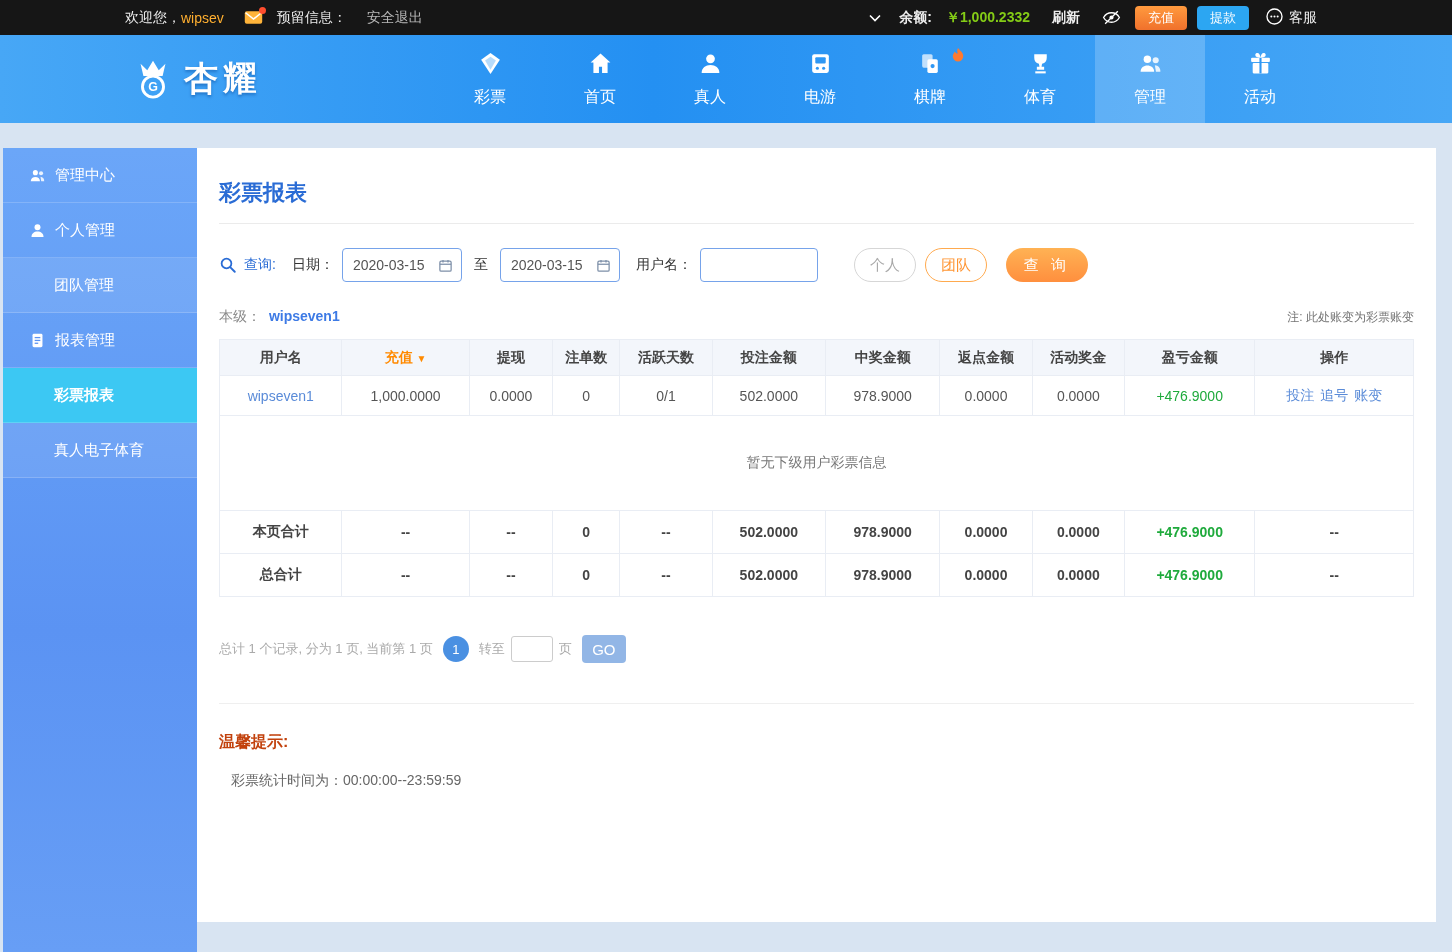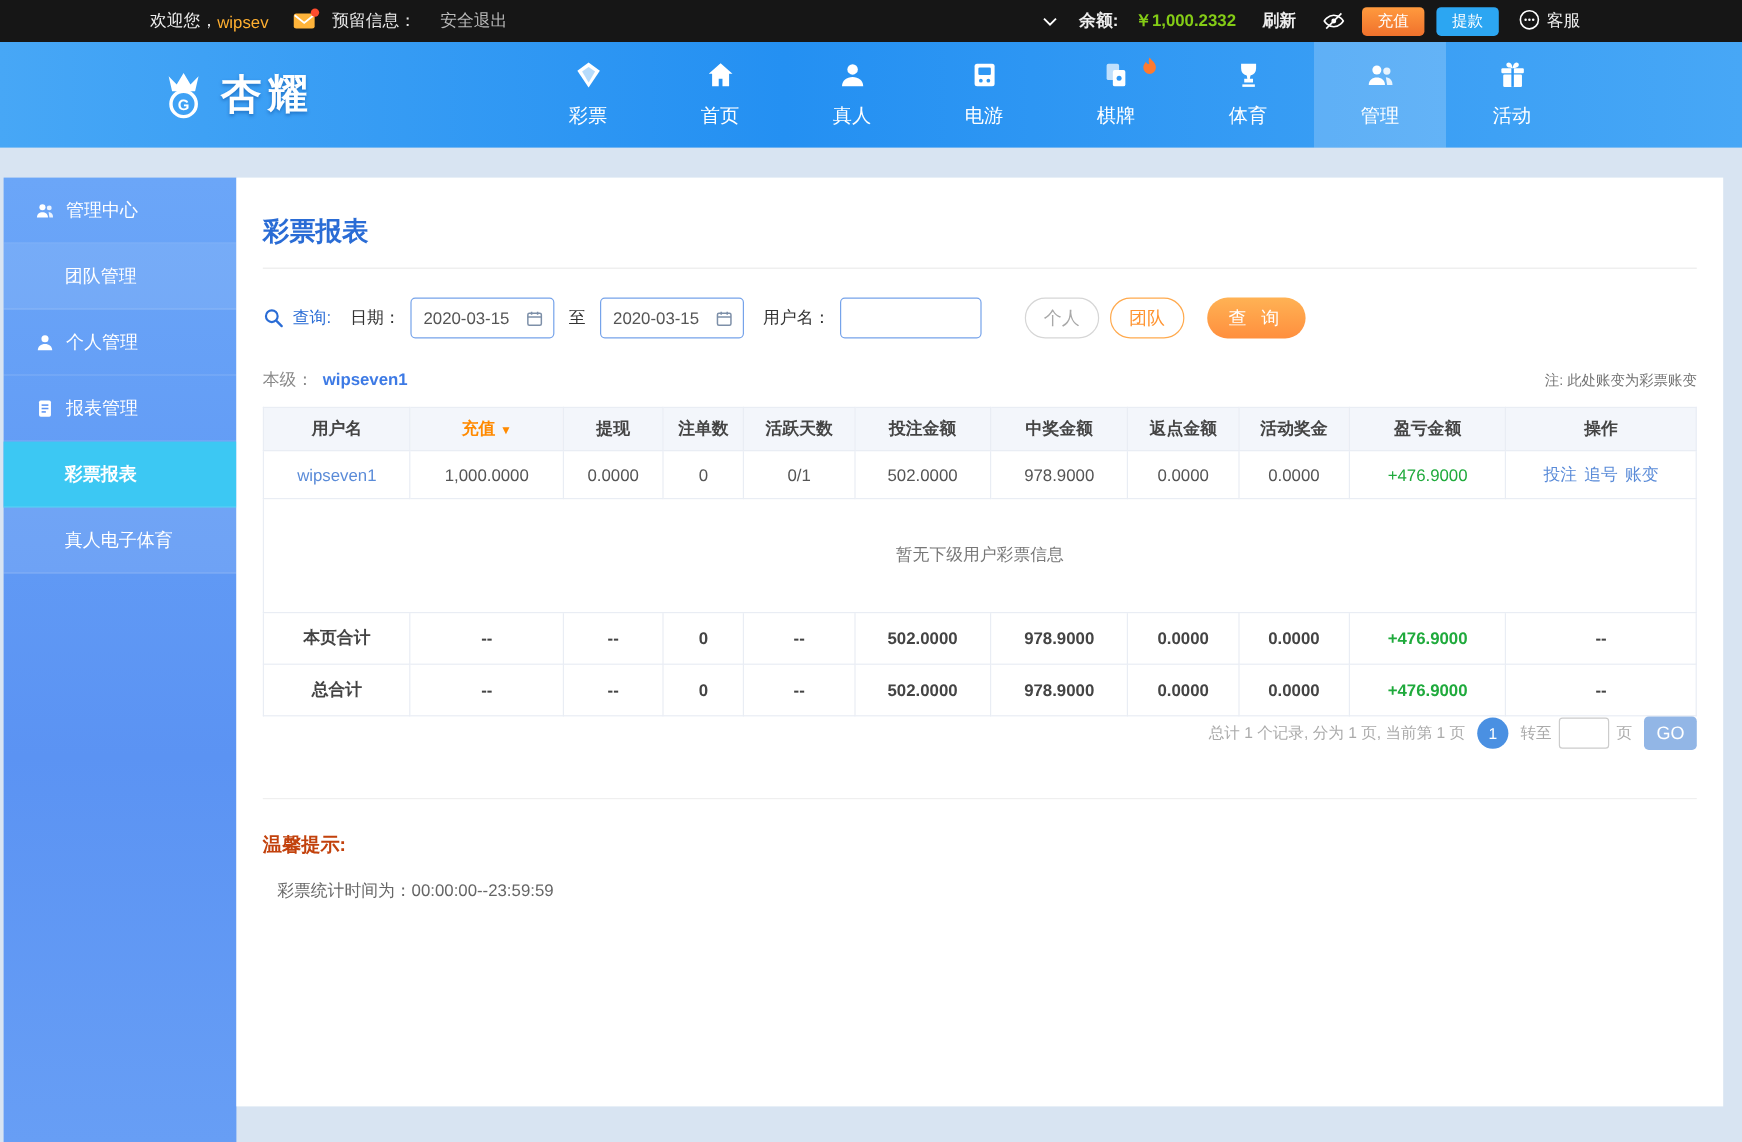--- a/index.html
+++ b/index.html
@@ -75,21 +75,21 @@
   .sort-arrow { font-size:10px; color:#ff8a00; }
   td { height:40px; color:#555; }
   .link { color:#5a8bd8; cursor:pointer; }
   .profit { color:#1faa3c; }
   .empty-cell { height:95px; color:#777; }
   .total-row td { height:43px; font-weight:bold; color:#444; }
   .total-row .profit { color:#1faa3c; }
   .action-links span { margin:0 3px; }
 
   
-  .pager { display:flex; align-items:center; justify-content:flex-end; color:#aaa; font-size:13px; gap:6px; }
+  .pager { margin-top:38px; display:flex; align-items:center; justify-content:flex-start; color:#aaa; font-size:13px; gap:6px; }
   .page-circle { width:26px; height:26px; border-radius:50%; background:#4a90e2; color:#fff; display:flex; align-items:center; justify-content:center; font-size:13px; margin:0 4px; cursor:pointer; }
   .goto-input { width:42px; height:26px; border:1px solid #ccc; border-radius:3px; outline:none; text-align:center; font-family:inherit; }
   .go-btn { width:44px; height:28px; background:#92b6e6; border:none; border-radius:4px; color:#fff; font-size:15px; cursor:pointer; margin-left:4px; }
 
   
   .tips { margin-top:40px; border-top:1px solid #efefef; padding-top:28px; }
   .tips-title { color:#c2410c; font-size:16px; font-weight:bold; }
   .tips-content { margin-top:19px; color:#666; padding-left:12px; }
 </style>
 </head>
@@ -229,31 +229,31 @@
       <span class="side-ico">
           <svg width="17" height="17" viewBox="0 0 24 24">
             <circle cx="9" cy="8" r="3.6" fill="#fff"></circle>
             <path fill="#fff" d="M2.5 20c0-3.9 3-6 6.5-6s6.5 2.1 6.5 6z"></path>
             <circle cx="17" cy="8.8" r="2.9" fill="#fff" opacity=".85"></circle>
             <path fill="#fff" opacity=".85" d="M16.2 13.7c3.1.3 5.3 2.3 5.3 6.3h-4.3z"></path>
           </svg>
         </span>
       <span>管理中心</span>
     </div>
-    <div class="side-item side-sub">
-      <span>团队管理</span>
-    </div>
     <div class="side-item side-group">
       <span class="side-ico">
           <svg width="17" height="17" viewBox="0 0 24 24">
             <circle cx="12" cy="7.5" r="4.2" fill="#fff"></circle>
             <path fill="#fff" d="M3.5 21c0-4.7 3.8-7.5 8.5-7.5s8.5 2.8 8.5 7.5z"></path>
           </svg>
         </span>
       <span>个人管理</span>
+    </div>
+    <div class="side-item side-sub">
+      <span>团队管理</span>
     </div>
     <div class="side-item side-group">
       <span class="side-ico">
           <svg width="17" height="17" viewBox="0 0 24 24">
             <rect x="5" y="2.5" width="14" height="19" rx="2" fill="#fff"></rect>
             <rect x="8" y="7" width="8" height="1.8" fill="#5b93f3"></rect>
             <rect x="8" y="11" width="8" height="1.8" fill="#5b93f3"></rect>
             <rect x="8" y="15" width="5" height="1.8" fill="#5b93f3"></rect>
           </svg>
         </span>

